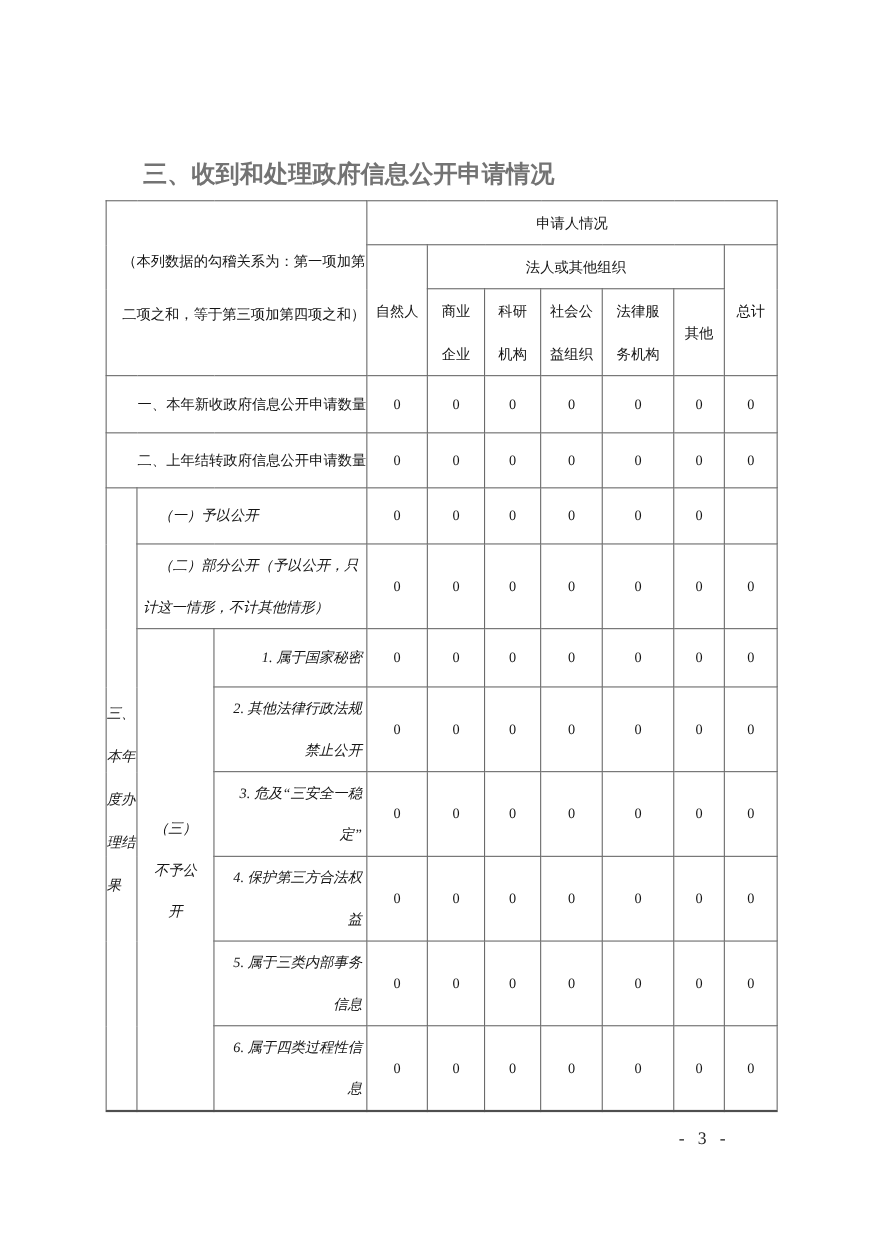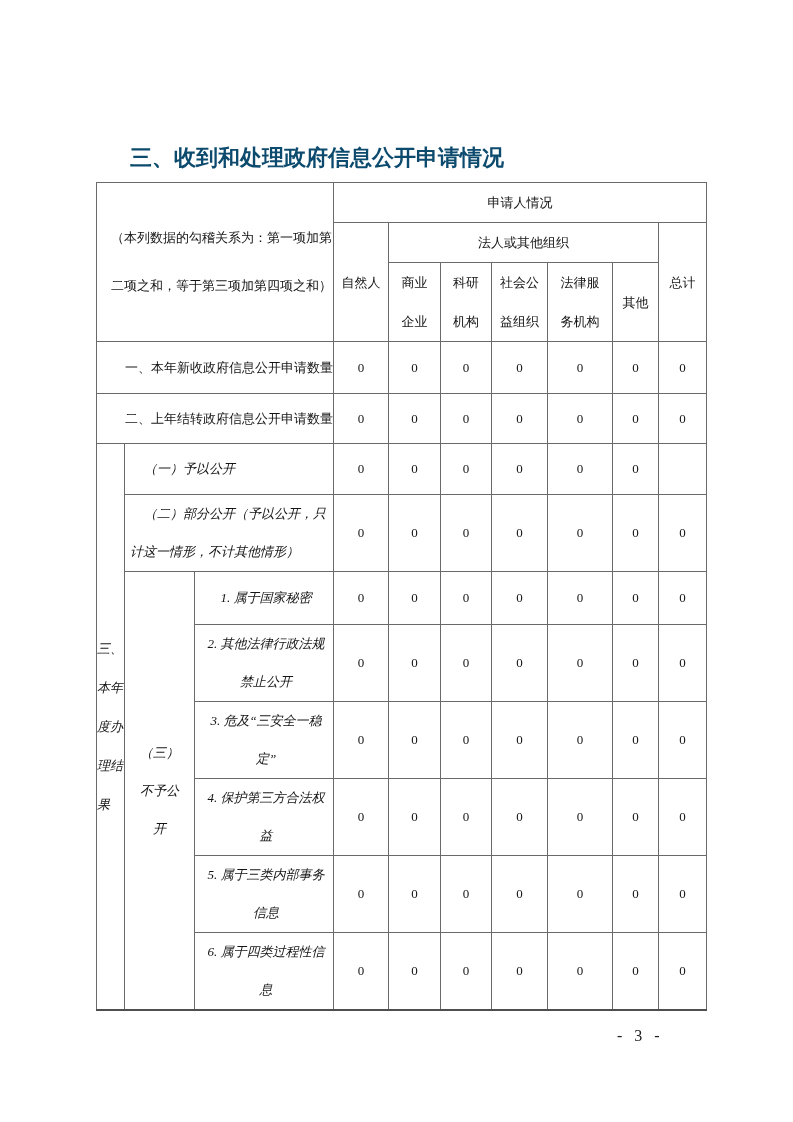--- a/index.html
+++ b/index.html
@@ -11,21 +11,21 @@
     font-family:"Liberation Serif","DejaVu Serif",serif;
     color:#111111;
     overflow:hidden;
   }
   .title {
     position:absolute;
     left:130px; top:143px;
     font-family:"Liberation Sans","DejaVu Sans",sans-serif;
     font-weight:bold;
     font-size:22px;
-    color:#0c4a6e;
+    color:#737373;
     letter-spacing:0px;
     white-space:nowrap;
   }
   table.apps {
     position:absolute;
     left:96px; top:182px;
     width:610px;
     table-layout:fixed;
     border-collapse:collapse;
     border:1px solid #6a6a6a;
@@ -62,21 +62,21 @@
     text-align:left;
     padding-left:5px;
     padding-right:4px;
     text-indent:14px;
     line-height:38px;
     font-style:italic;
     word-break:break-all;
   }
   
   td.c-item {
-    text-align:center;
+    text-align:right;
     padding-left:8px;
     padding-right:4px;
     line-height:38px;
     font-style:italic;
     word-break:break-all;
   }
   
   td.c-vert, td.c-vert3 { text-align:center; font-style:italic;margin-left:34px; }
   td.c-vert .blk {
     display:inline-block; width:27px; text-align:left;

